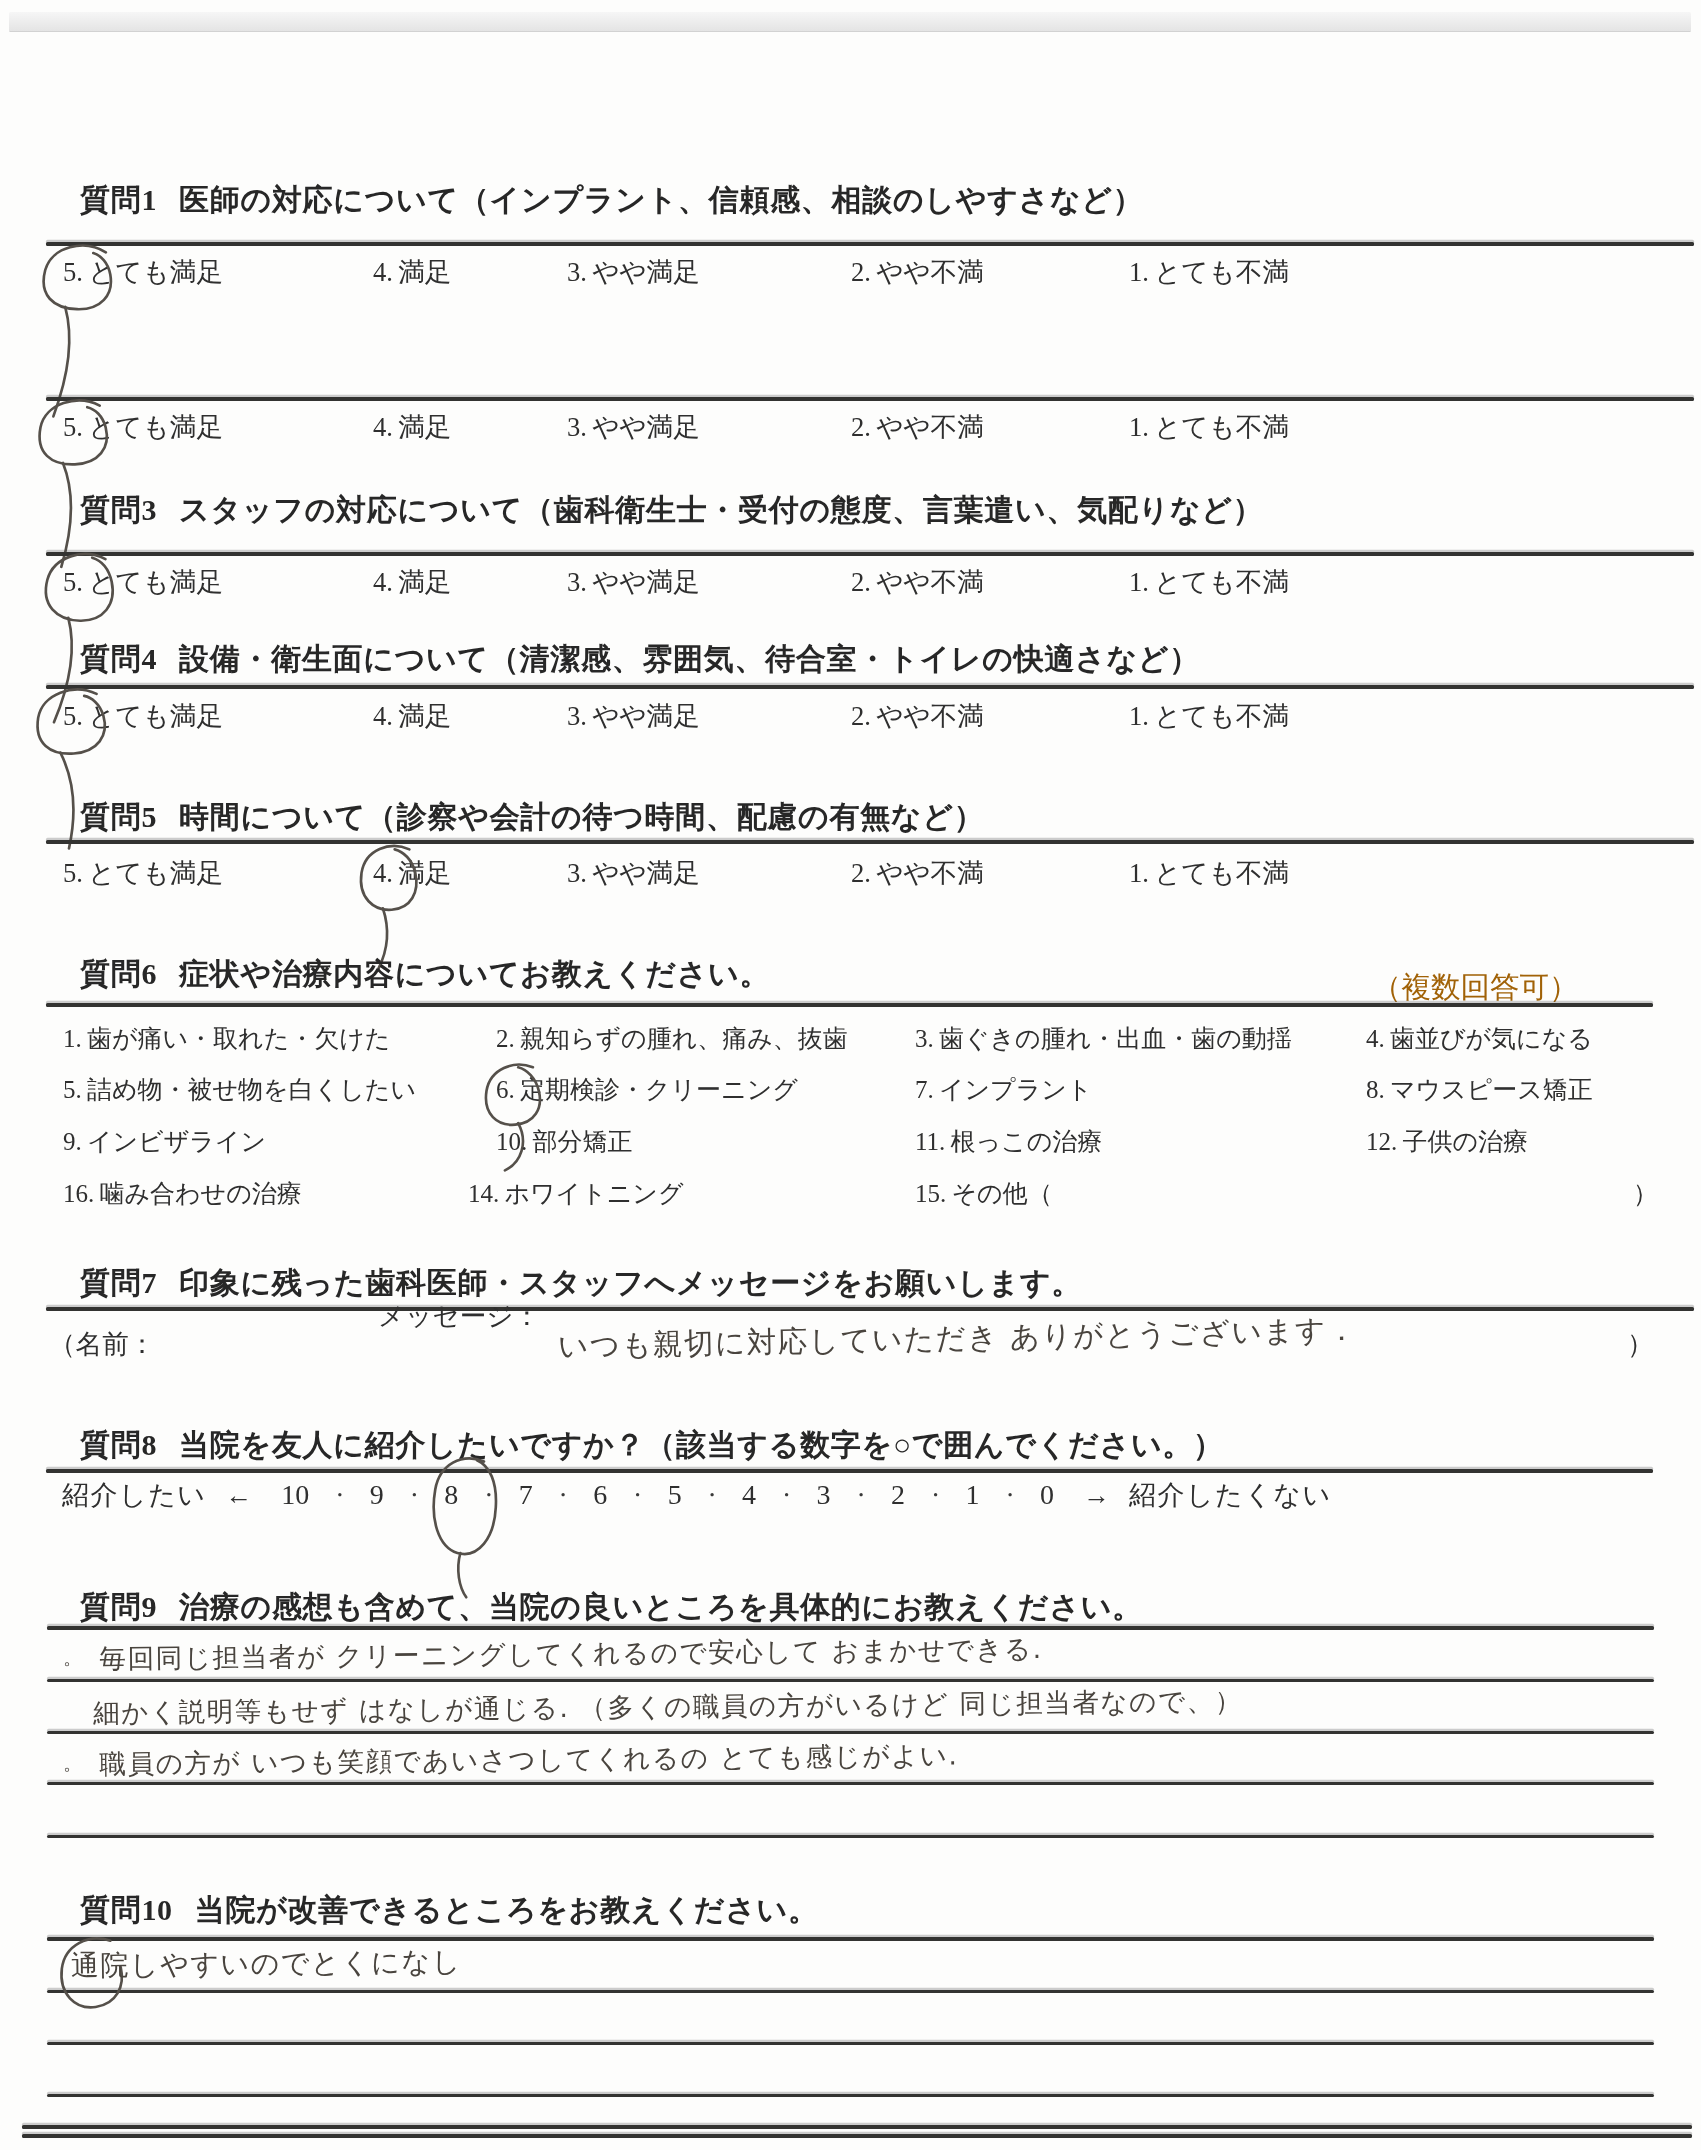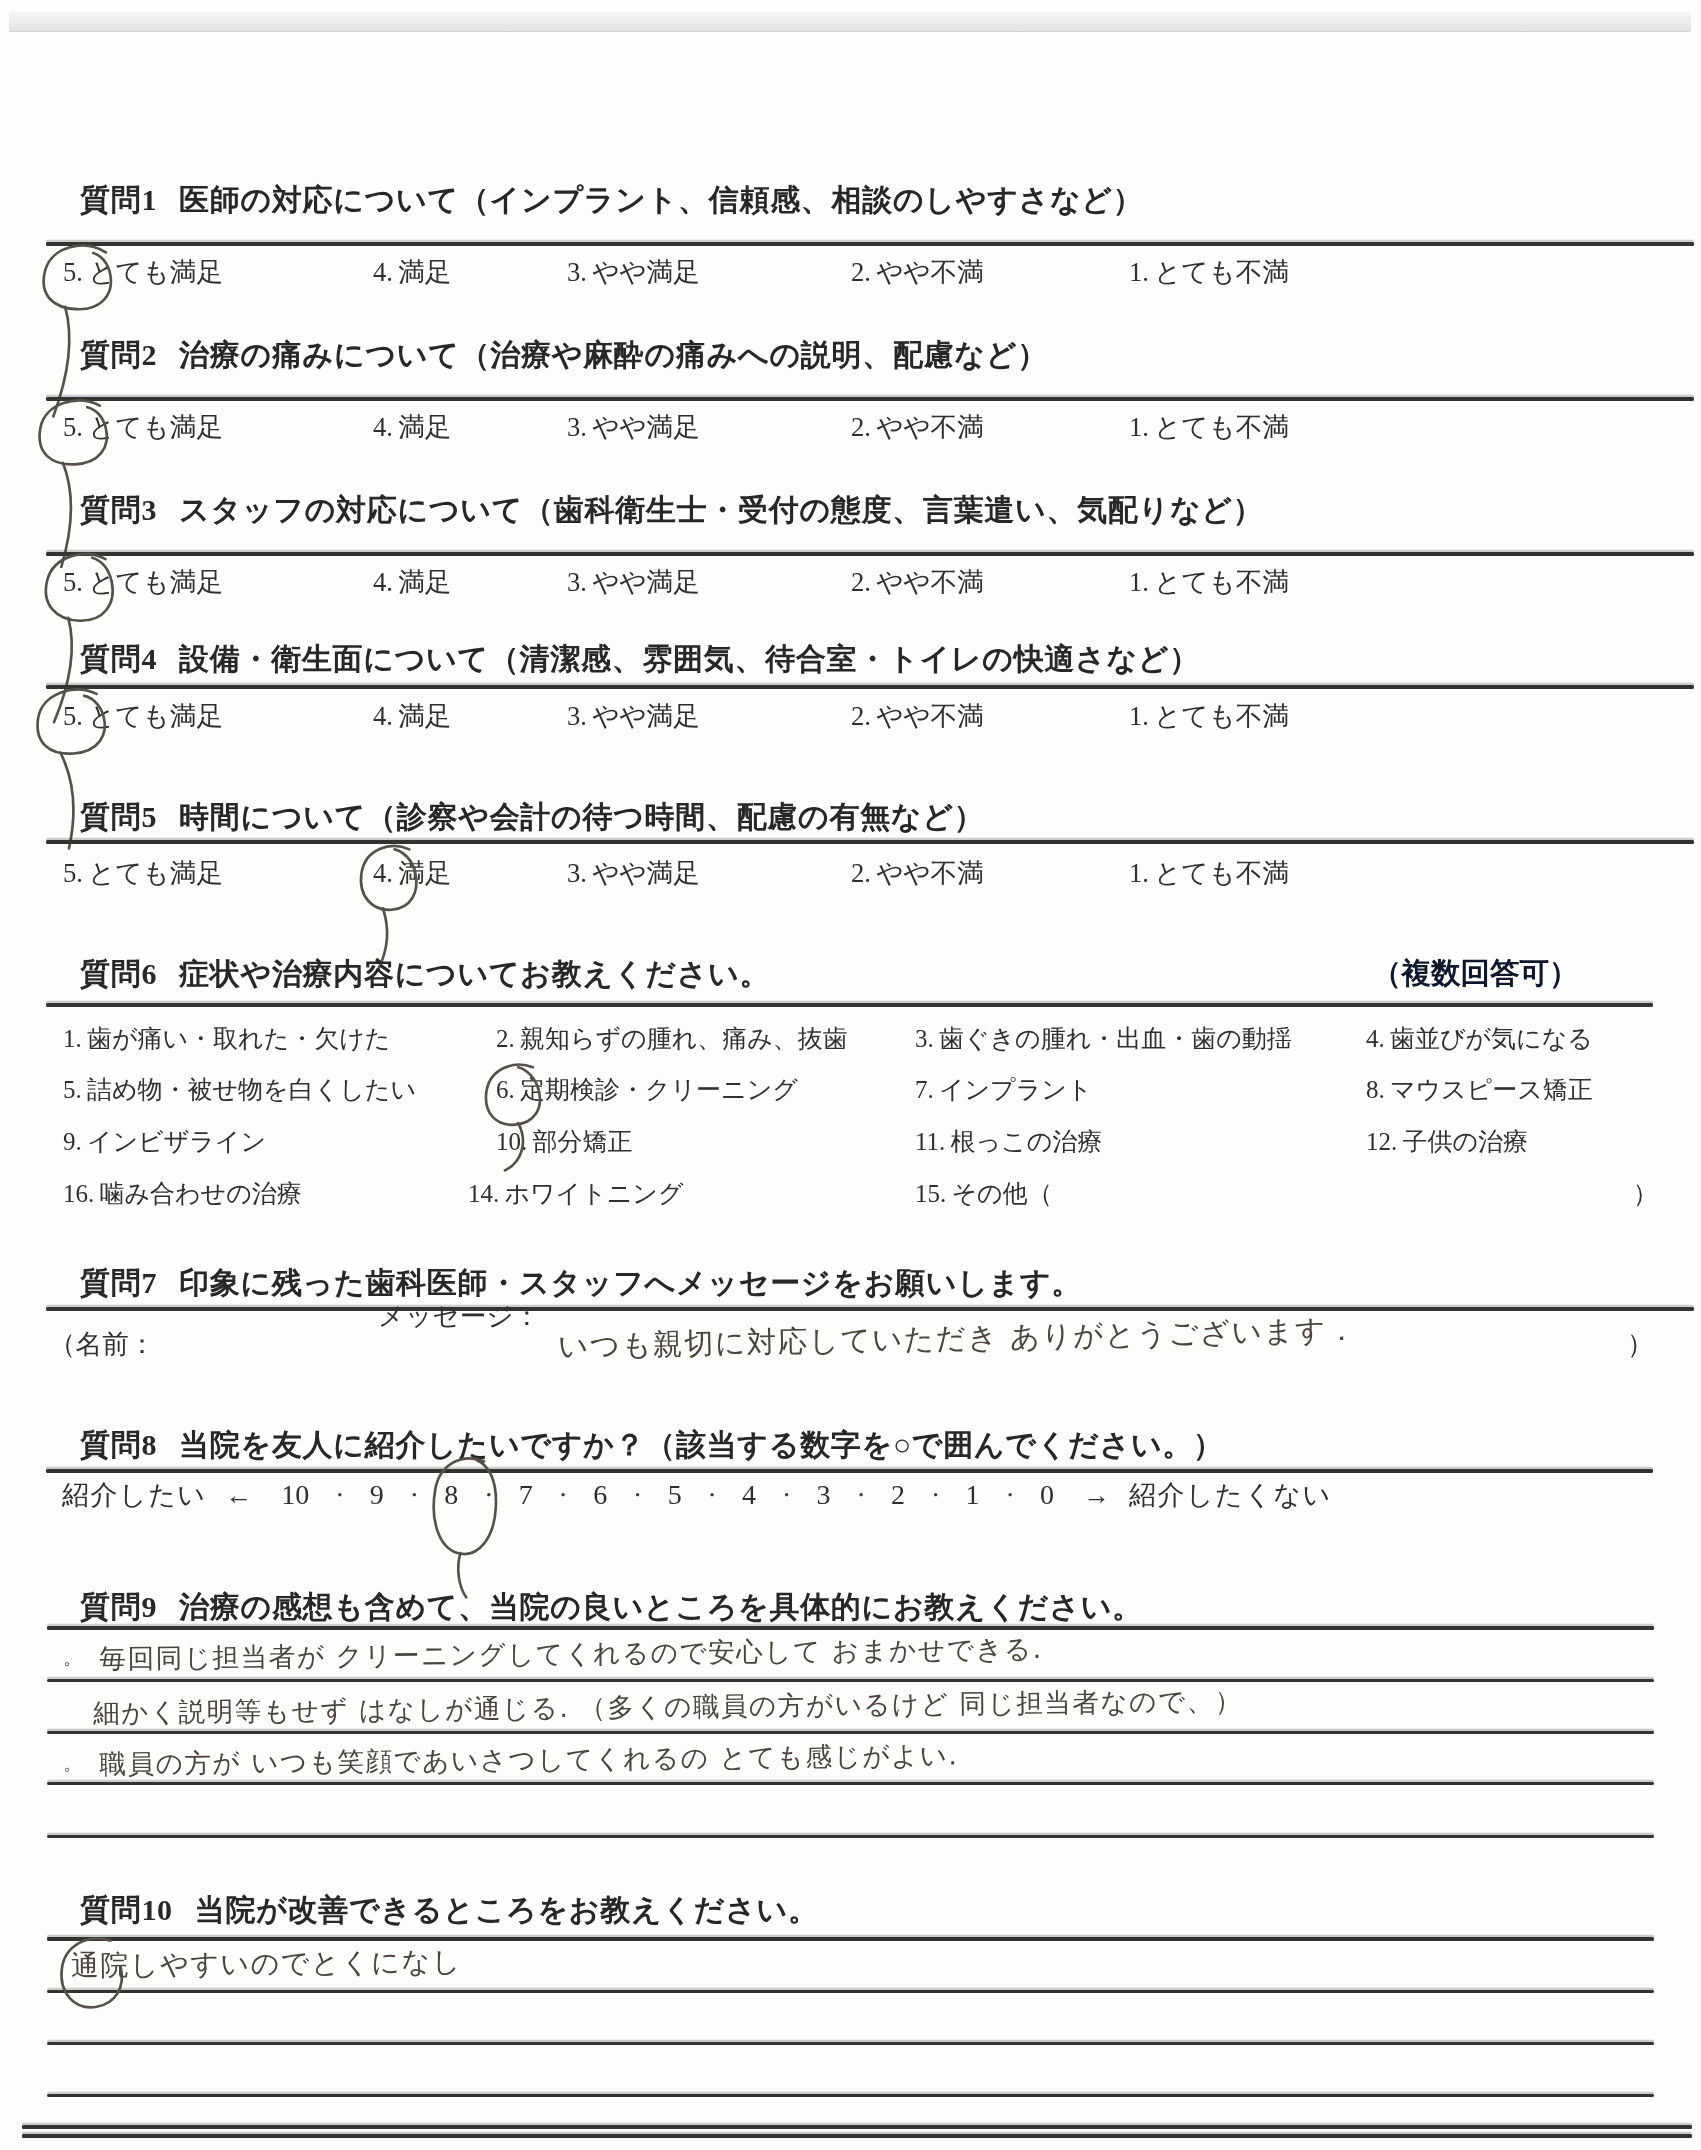--- a/index.html
+++ b/index.html
@@ -10,21 +10,21 @@
   .page-title{position:absolute;left:75px;top:63px;font-size:43px;font-weight:700;
               letter-spacing:1.5px;white-space:nowrap;color:#262626;}
   .q-head{position:absolute;left:80px;font-size:30px;font-weight:600;letter-spacing:0.7px;white-space:nowrap;color:#272727;}
   .q-head .no{margin-right:22px;margin-top:25px;}
   .rule{position:absolute;left:46px;height:3.7px;background:#333331;border-radius:1.5px;
         box-shadow:0 -2.2px 0 rgba(60,60,60,.25);}
   .w-full{width:1648px;} .w-mid{width:1607px;}
   .opt{position:absolute;display:inline-flex;align-items:baseline;font-size:26.6px;white-space:nowrap;color:#2f2f2f;}
   .opt .num,.item .num{position:relative;display:inline-block;margin-right:5.2px;}
   .item{position:absolute;display:inline-flex;align-items:baseline;font-size:25px;white-space:nowrap;color:#2f2f2f;}
-  .note{position:absolute;font-size:29.5px;font-weight:700;white-space:nowrap;color:#0f172a;}
+  .note{position:absolute;font-size:29.5px;font-weight:400;white-space:nowrap;color:#a16207;margin-top:14px;}
   .plabel{position:absolute;font-size:26.6px;white-space:nowrap;color:#2f2f2f;}
   .hw{position:absolute;font-family:"DejaVu Sans",sans-serif;color:#49443e;white-space:nowrap;
       letter-spacing:1.5px;transform:rotate(-0.6deg);}
   .hw .bullet{margin-right:16px;font-size:19px;vertical-align:4.4px;}
   .mark{position:absolute;overflow:visible;pointer-events:none;}
   .mark path{fill:none;stroke:#55504a;stroke-width:3.6;stroke-linecap:round;}
   .scale{position:absolute;left:62px;top:1477px;display:flex;align-items:center;font-size:28px;color:#2f2f2f;}
   .scale .lab{font-size:27px;letter-spacing:1.5px;}
   .scale .arrow{margin:0 19px;font-size:26.6px;}
   .scale .n{position:relative;margin:0 10.3px;}
@@ -60,23 +60,20 @@
     </span>
   <span class="opt" style="left:851px;top:254px">
       <span class="num"><i>2.</i></span>
       <i>やや不満</i>
     </span>
   <span class="opt" style="left:1129px;top:254px">
       <span class="num"><i>1.</i></span>
       <i>とても不満</i>
     </span>
 
-  <div class="q-head" style="top:335px">
-    <span class="no">質問2</span><span>治療の痛みについて（治療や麻酔の痛みへの説明、配慮など）</span>
-  </div>
   <div class="rule w-full" style="top:397px"></div>
   <span class="opt" style="left:63px;top:409px">
     <span class="num"><svg class="mark" style="left:-29.5px;top:-20.7px;transform:rotate(-4deg)" width="89" height="207" viewBox="0 0 120 280">
           <path d="M 97 22 C 68 4, 24 14, 15 46 C 6 80, 26 98, 58 99 C 90 100, 108 80, 103 52 C 100 36, 90 26, 80 23"></path>
           <path d="M 42 96 C 56 140, 48 188, 30 236"></path>
         </svg><i>5.</i></span>
       <i>とても満足</i>
   </span>
   <span class="opt" style="left:373px;top:409px">
       <span class="num"><i>4.</i></span>

